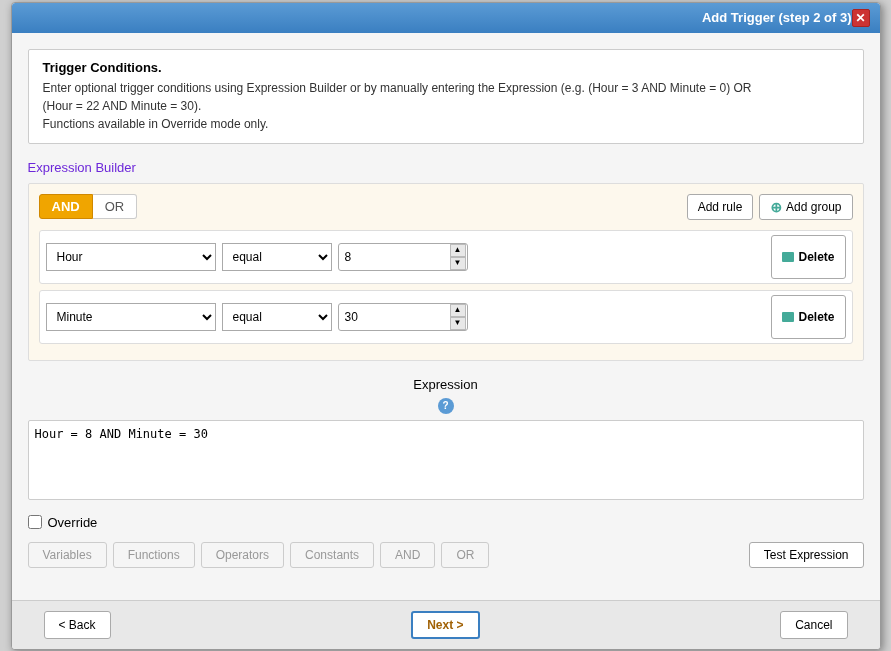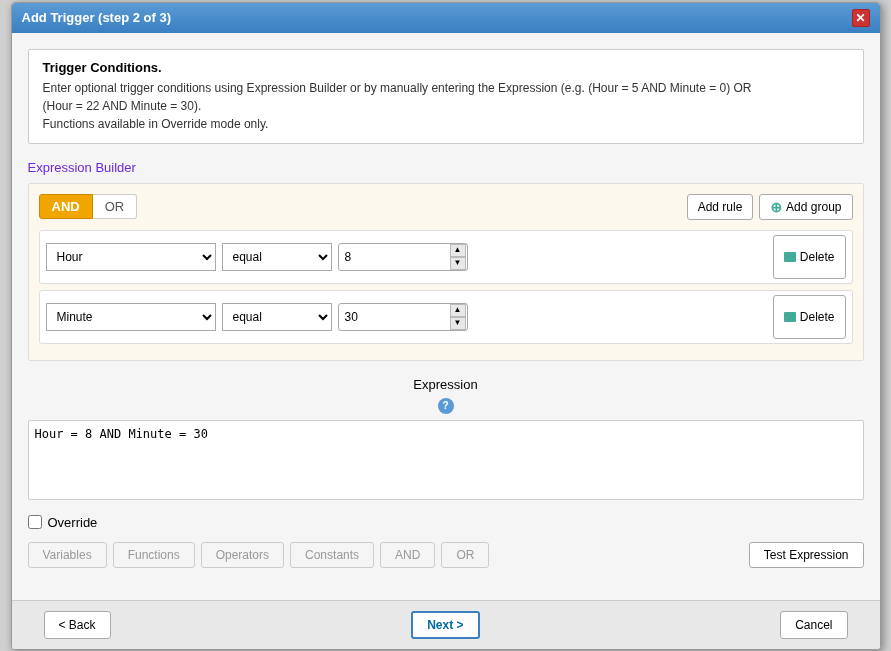--- a/index.html
+++ b/index.html
@@ -22,21 +22,21 @@
       box-shadow: 2px 2px 8px rgba(0,0,0,0.4);
       overflow: hidden;
     }
     .dialog-titlebar {
       background: linear-gradient(to bottom, #5b9bd5, #3a7fc1);
       color: white;
       padding: 6px 10px;
       font-size: 13px;
       font-weight: bold;
       display: flex;
-      justify-content: space-between;
+      justify-content: flex-end;
       align-items: center;
       border-radius: 3px 3px 0 0;
     }
     .dialog-close {
       background: #cc3333;
       color: white;
       border: 1px solid #aa2222;
       border-radius: 2px;
       width: 18px;
       height: 18px;
@@ -187,20 +187,21 @@
       background: white;
       border: 1px solid #aaa;
       border-radius: 3px;
       padding: 14px 10px;
       font-size: 12px;
       cursor: pointer;
       display: flex;
       align-items: center;
       gap: 4px;
       margin-left: auto;
+      font-weight: bold;
     }
     .delete-icon-rect {
       width: 12px;
       height: 10px;
       background: #4a9;
       border-radius: 1px;
       display: inline-block;
     }
     .expression-section {
       margin-bottom: 12px;
@@ -290,21 +291,21 @@
       cursor: pointer;
     }
     .btn-next {
       background: white;
       border: 2px solid #3a7fc1;
       border-radius: 3px;
       padding: 5px 14px;
       font-size: 12px;
       cursor: pointer;
       font-weight: bold;
-      color: #0369a1;
+      color: #a16207;
     }
     .btn-cancel {
       background: white;
       border: 1px solid #aaa;
       border-radius: 3px;
       padding: 5px 14px;
       font-size: 12px;
       cursor: pointer;
     }
   </style>
@@ -315,21 +316,21 @@
   <div class="dialog-titlebar">
     <span>Add Trigger (step 2 of 3)</span>
     <button class="dialog-close">✕</button>
   </div>
 
   <div class="dialog-content">
 
     <div class="trigger-conditions-box">
       <div class="title">Trigger Conditions.</div>
       <div class="description">
-        <span>Enter optional trigger conditions using Expression Builder or by manually entering the Expression (e.g. (Hour = 5 AND Minute = 0) OR</span><br>
+        <span>Enter optional trigger conditions using Expression Builder or by manually entering the Expression (e.g. (Hour = 3 AND Minute = 0) OR</span><br>
         <span>(Hour = 22 AND Minute = 30).</span><br>
         <span>Functions available in Override mode only.</span>
       </div>
     </div>
 
     <div class="section-label">Expression Builder</div>
     <div class="expression-builder">
       <div class="builder-header">
         <div class="and-toggle">
           <button class="and-btn">AND</button>

